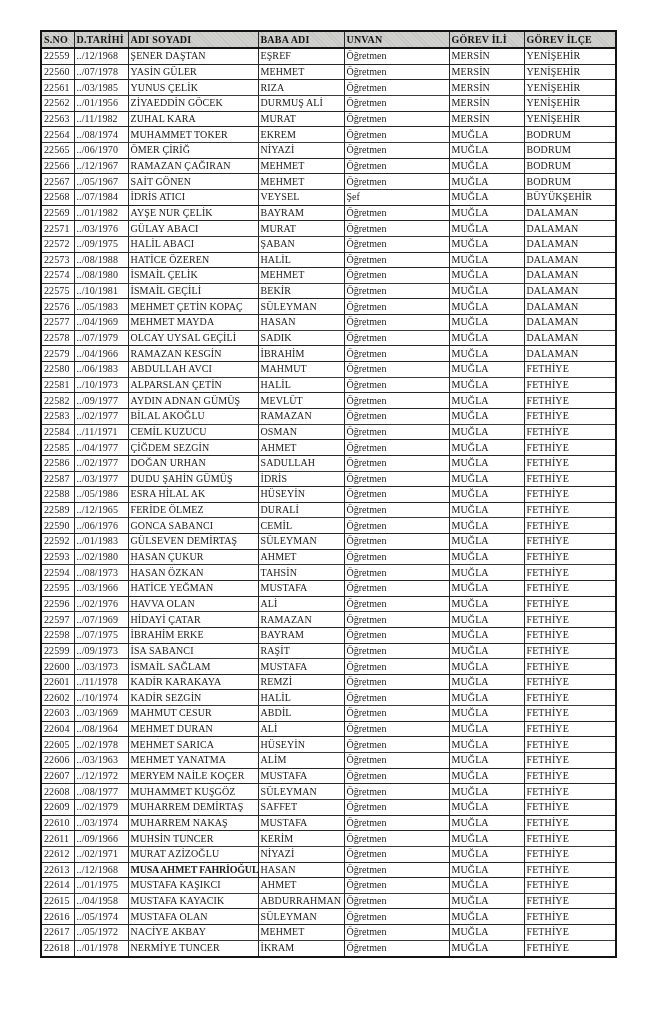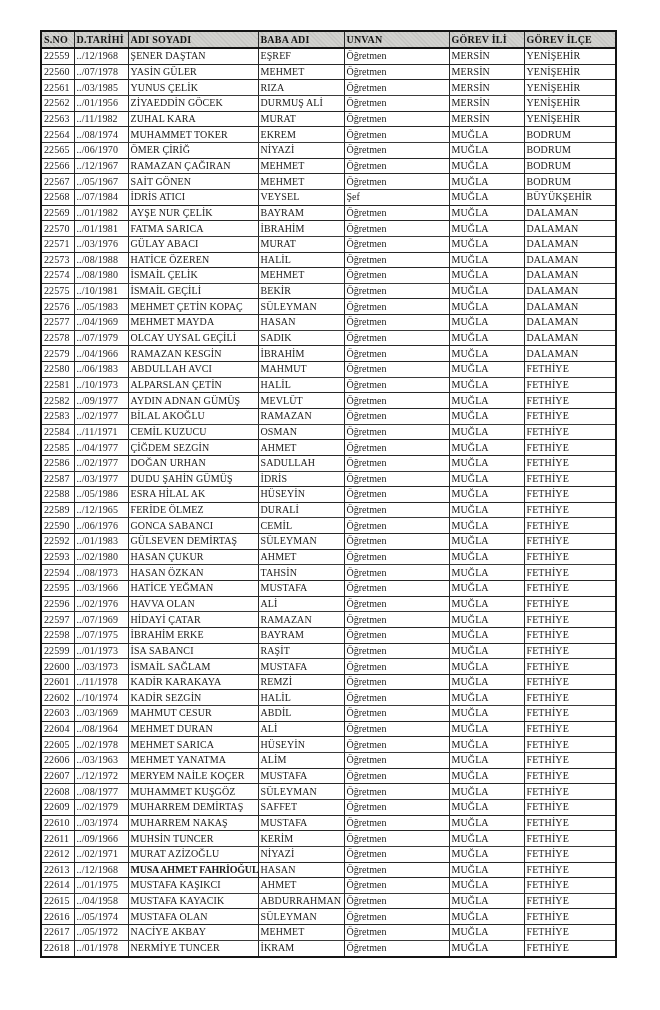--- a/index.html
+++ b/index.html
@@ -189,38 +189,38 @@
         <tr>
           <td class="cell-caps">22569</td>
           <td class="cell-caps">../01/1982</td>
           <td class="cell-caps">AYŞE NUR ÇELİK</td>
           <td class="cell-caps">BAYRAM</td>
           <td>Öğretmen</td>
           <td class="cell-caps">MUĞLA</td>
           <td class="cell-caps">DALAMAN</td>
         </tr>
         <tr>
-          <td class="cell-caps">22570</td>
-          <td class="cell-caps">../01/1981</td>
-          <td class="cell-caps">FATMA SARICA</td>
-          <td class="cell-caps">İBRAHİM</td>
-          <td>Öğretmen</td>
-          <td class="cell-caps">MUĞLA</td>
-          <td class="cell-caps">DALAMAN</td>
-        </tr>
-        <tr>
           <td class="cell-caps">22571</td>
           <td class="cell-caps">../03/1976</td>
           <td class="cell-caps">GÜLAY ABACI</td>
           <td class="cell-caps">MURAT</td>
           <td>Öğretmen</td>
           <td class="cell-caps">MUĞLA</td>
           <td class="cell-caps">DALAMAN</td>
         </tr>
         <tr>
+          <td class="cell-caps">22572</td>
+          <td class="cell-caps">../09/1975</td>
+          <td class="cell-caps">HALİL ABACI</td>
+          <td class="cell-caps">ŞABAN</td>
+          <td>Öğretmen</td>
+          <td class="cell-caps">MUĞLA</td>
+          <td class="cell-caps">DALAMAN</td>
+        </tr>
+        <tr>
           <td class="cell-caps">22573</td>
           <td class="cell-caps">../08/1988</td>
           <td class="cell-caps">HATİCE ÖZEREN</td>
           <td class="cell-caps">HALİL</td>
           <td>Öğretmen</td>
           <td class="cell-caps">MUĞLA</td>
           <td class="cell-caps">DALAMAN</td>
         </tr>
         <tr>
           <td class="cell-caps">22574</td>
@@ -433,21 +433,21 @@
           <td class="cell-caps">22598</td>
           <td class="cell-caps">../07/1975</td>
           <td class="cell-caps">İBRAHİM ERKE</td>
           <td class="cell-caps">BAYRAM</td>
           <td>Öğretmen</td>
           <td class="cell-caps">MUĞLA</td>
           <td class="cell-caps">FETHİYE</td>
         </tr>
         <tr>
           <td class="cell-caps">22599</td>
-          <td class="cell-caps">../01/1973</td>
+          <td class="cell-caps">../09/1973</td>
           <td class="cell-caps">İSA SABANCI</td>
           <td class="cell-caps">RAŞİT</td>
           <td>Öğretmen</td>
           <td class="cell-caps">MUĞLA</td>
           <td class="cell-caps">FETHİYE</td>
         </tr>
         <tr>
           <td class="cell-caps">22600</td>
           <td class="cell-caps">../03/1973</td>
           <td class="cell-caps">İSMAİL SAĞLAM</td>

